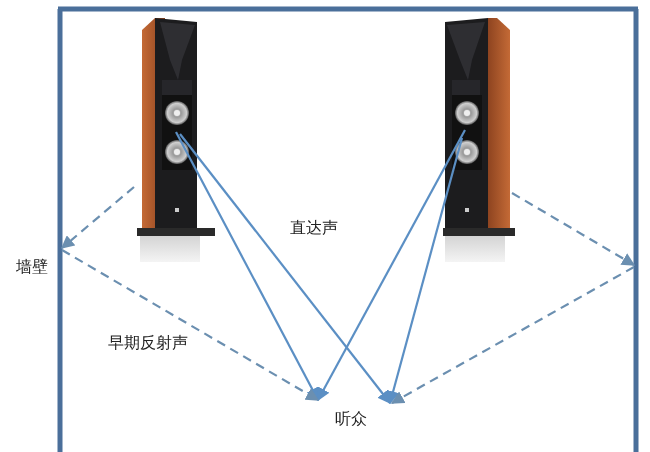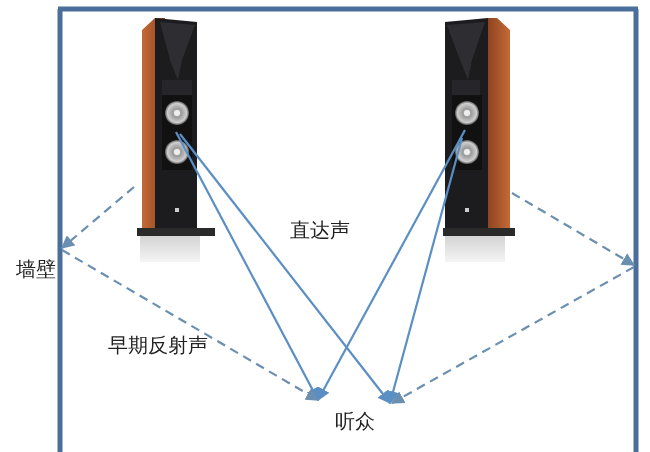--- a/index.html
+++ b/index.html
@@ -1,18 +1,18 @@
 <!DOCTYPE html>
 <html><head>
   <meta charset="utf-8">
   <style>
     html, body { margin: 0; padding: 0; background: #ffffff; }
     body { width: 650px; height: 452px; position: relative; overflow: hidden; font-family: "DejaVu Serif", "Liberation Serif", serif; }
     svg.diagram { position: absolute; left: 0; top: 0; }
-    .label { position: absolute; font-size: 20px; color: #222222; white-space: nowrap; line-height: 1; }
+    .label { position: absolute; font-size: 16px; color: #222222; white-space: nowrap; line-height: 1; }
   </style>
 </head>
 <body>
 
 <svg class="diagram" width="650" height="452" viewBox="0 0 650 452" xmlns="http://www.w3.org/2000/svg">
   <defs>
     <marker id="arrowBlue" viewBox="0 0 10 10" refX="9" refY="5" markerWidth="6" markerHeight="6" orient="auto-start-reverse">
       <path d="M0,0 L10,5 L0,10 z" fill="#5b8fc4"></path>
     </marker>
     <marker id="arrowGrey" viewBox="0 0 10 10" refX="9" refY="5" markerWidth="6" markerHeight="6" orient="auto-start-reverse">

